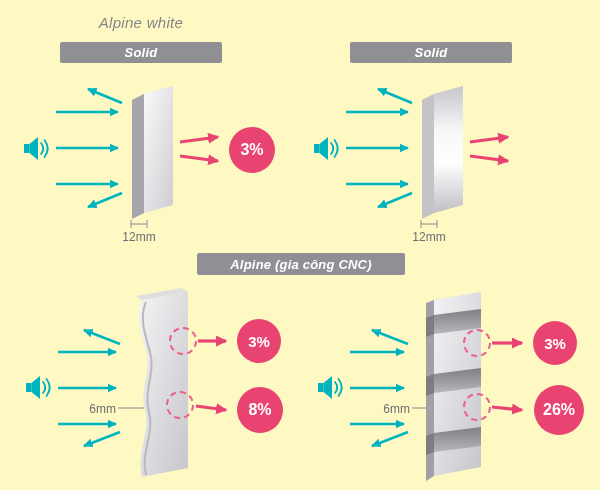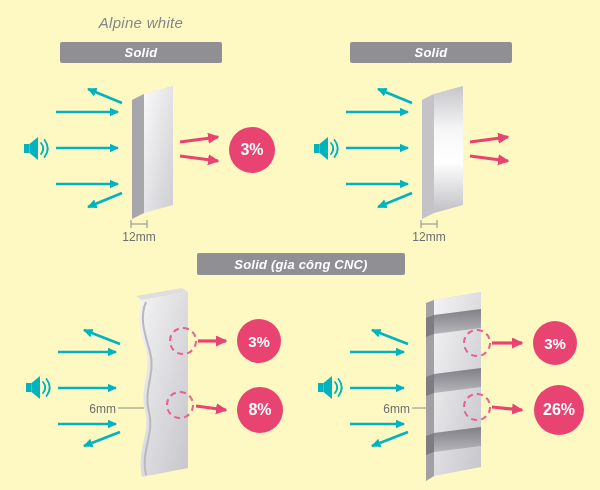--- a/index.html
+++ b/index.html
@@ -169,21 +169,21 @@
       <line x1="492" y1="343" x2="522" y2="343" marker-end="url(#mP)"></line>
       <line x1="492" y1="407" x2="522" y2="410" marker-end="url(#mP)"></line>
     </g>
   </svg>
 
   <div class="abs material-title" style="left:60px;top:14px;width:162px;">Alpine white</div>
   <div class="abs badge" style="left:60px;top:42px;width:162px;height:21px;">Solid</div>
 
   <div class="abs badge" style="left:350px;top:42px;width:162px;height:21px;">Solid</div>
 
-  <div class="abs badge" style="left:197px;top:253px;width:208px;height:22px;">Solid (gia công CNC)</div>
+  <div class="abs badge" style="left:197px;top:253px;width:208px;height:22px;">Alpine (gia công CNC)</div>
 
   <div class="abs dim" style="left:120px;top:230px;width:38px;text-align:center;">12mm</div>
   <div class="abs dim" style="left:410px;top:230px;width:38px;text-align:center;">12mm</div>
   <div class="abs dim" style="left:88px;top:402px;width:28px;text-align:right;">6mm</div>
   <div class="abs dim" style="left:382px;top:402px;width:28px;text-align:right;">6mm</div>
 
   <div class="abs dashed-circle" style="left:169px;top:327px;width:28px;height:28px;"></div>
   <div class="abs dashed-circle" style="left:166px;top:391px;width:28px;height:28px;"></div>
   <div class="abs dashed-circle" style="left:463px;top:329px;width:28px;height:28px;"></div>
   <div class="abs dashed-circle" style="left:463px;top:393px;width:28px;height:28px;"></div>

